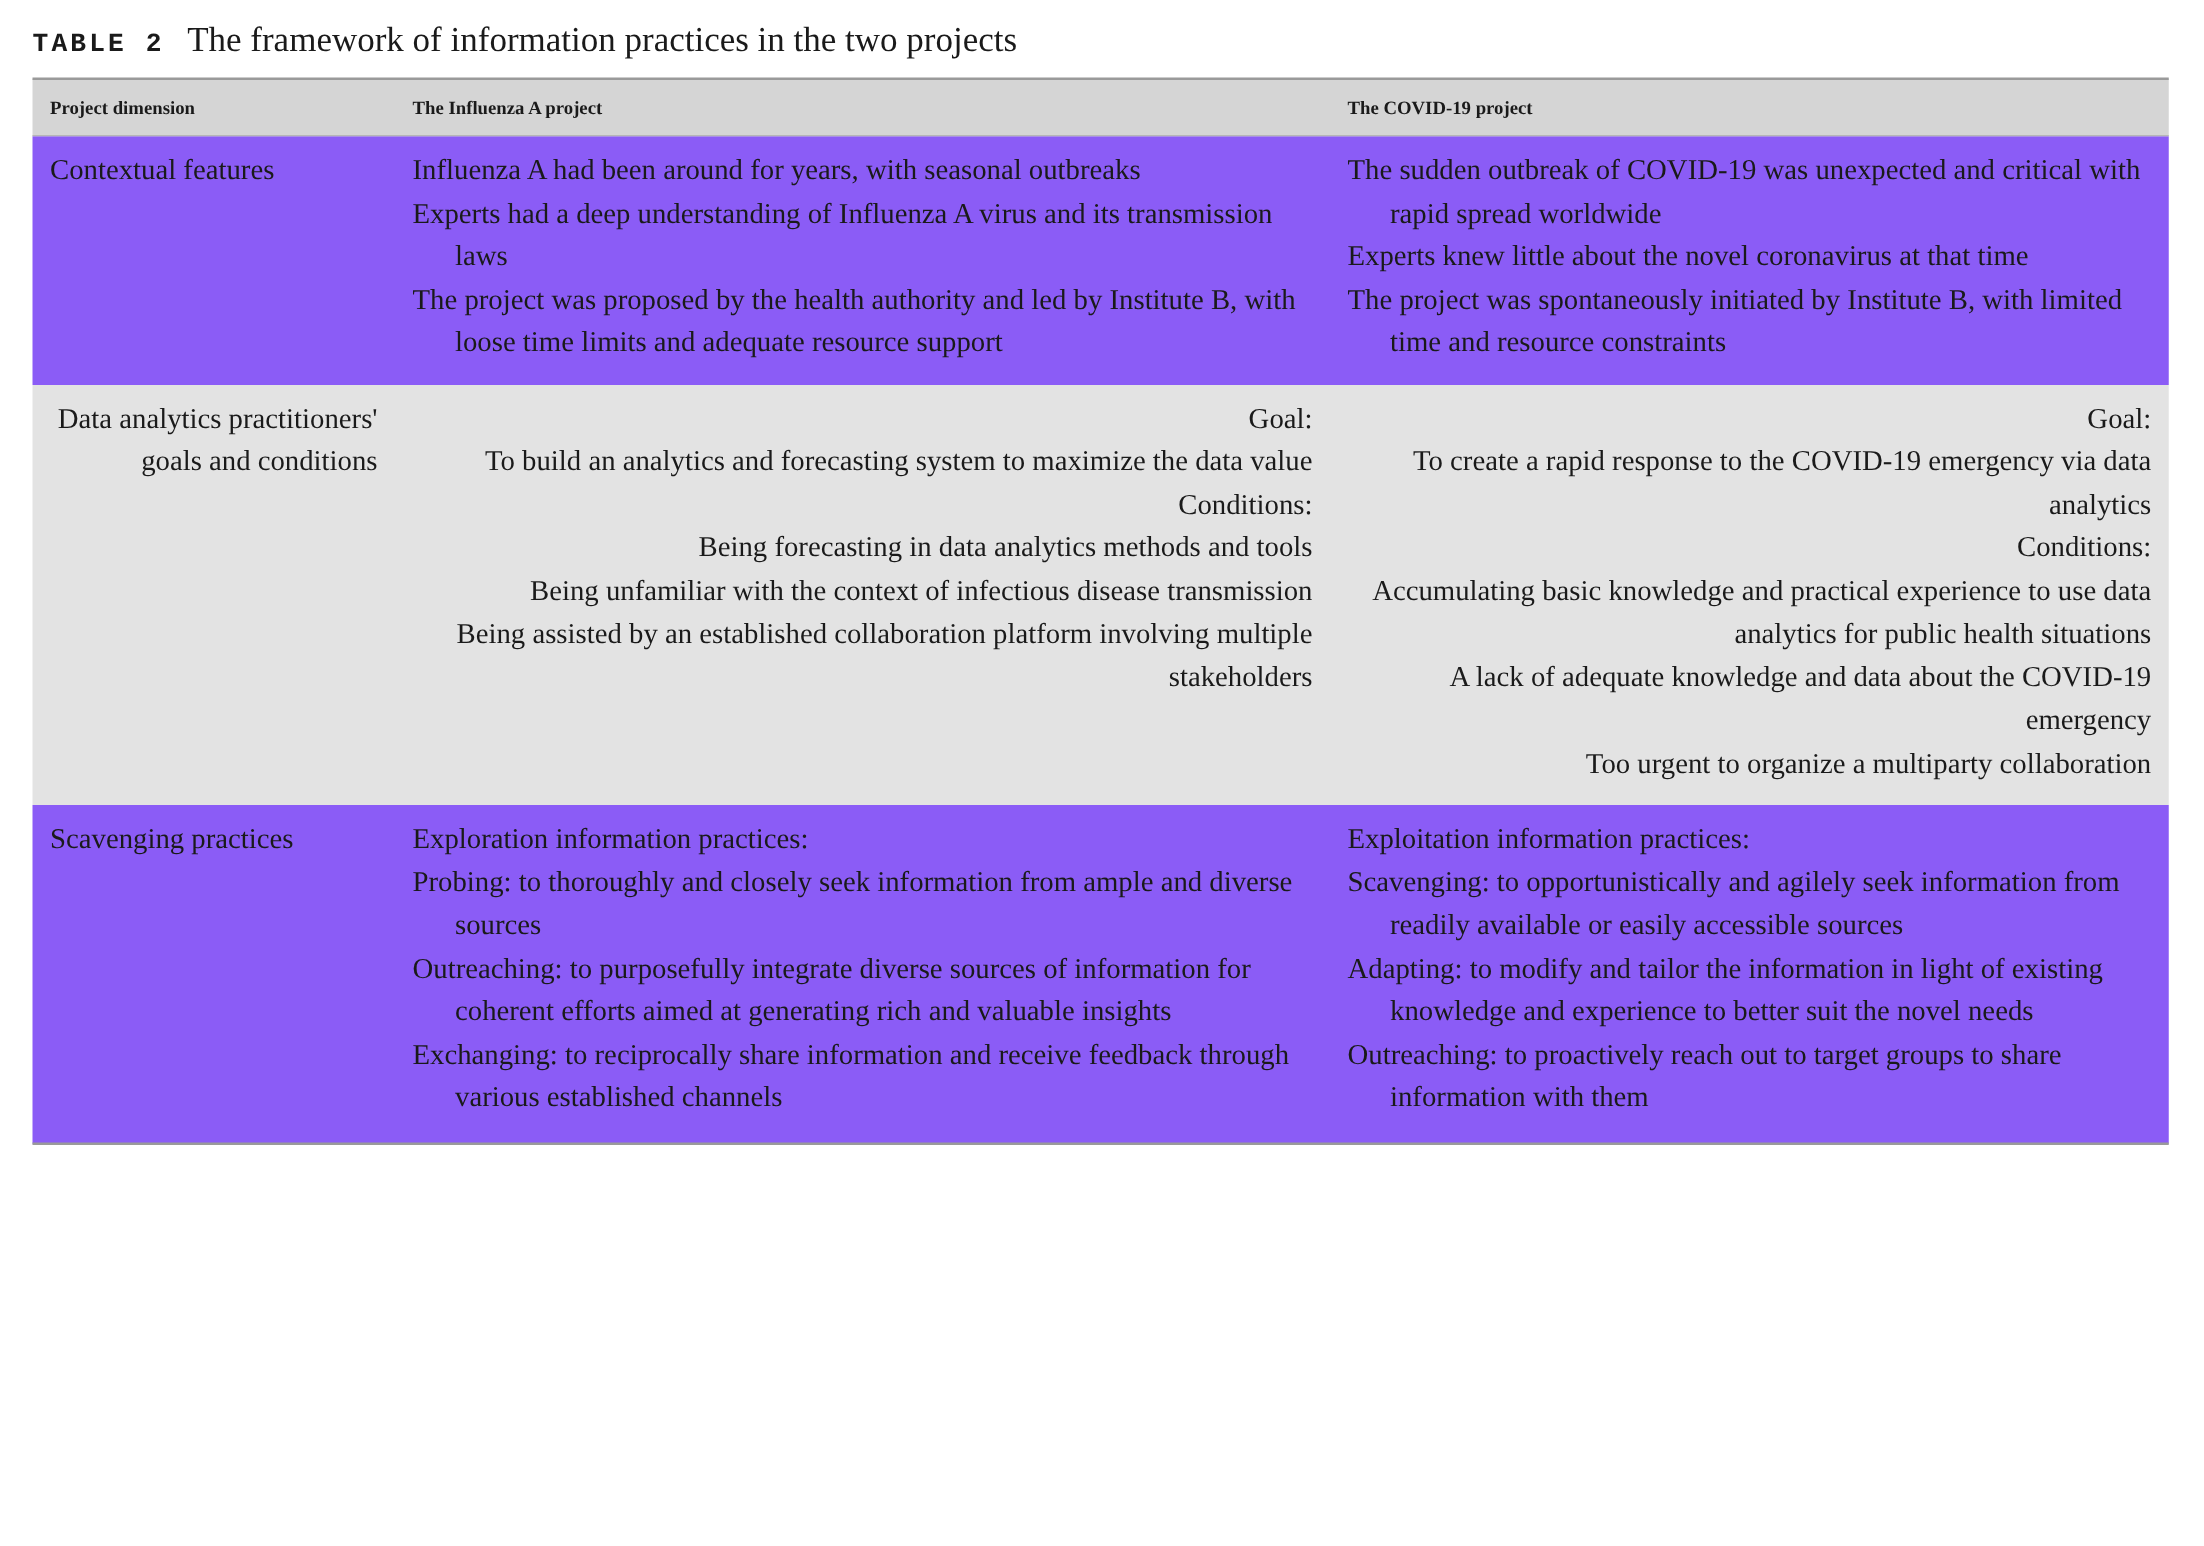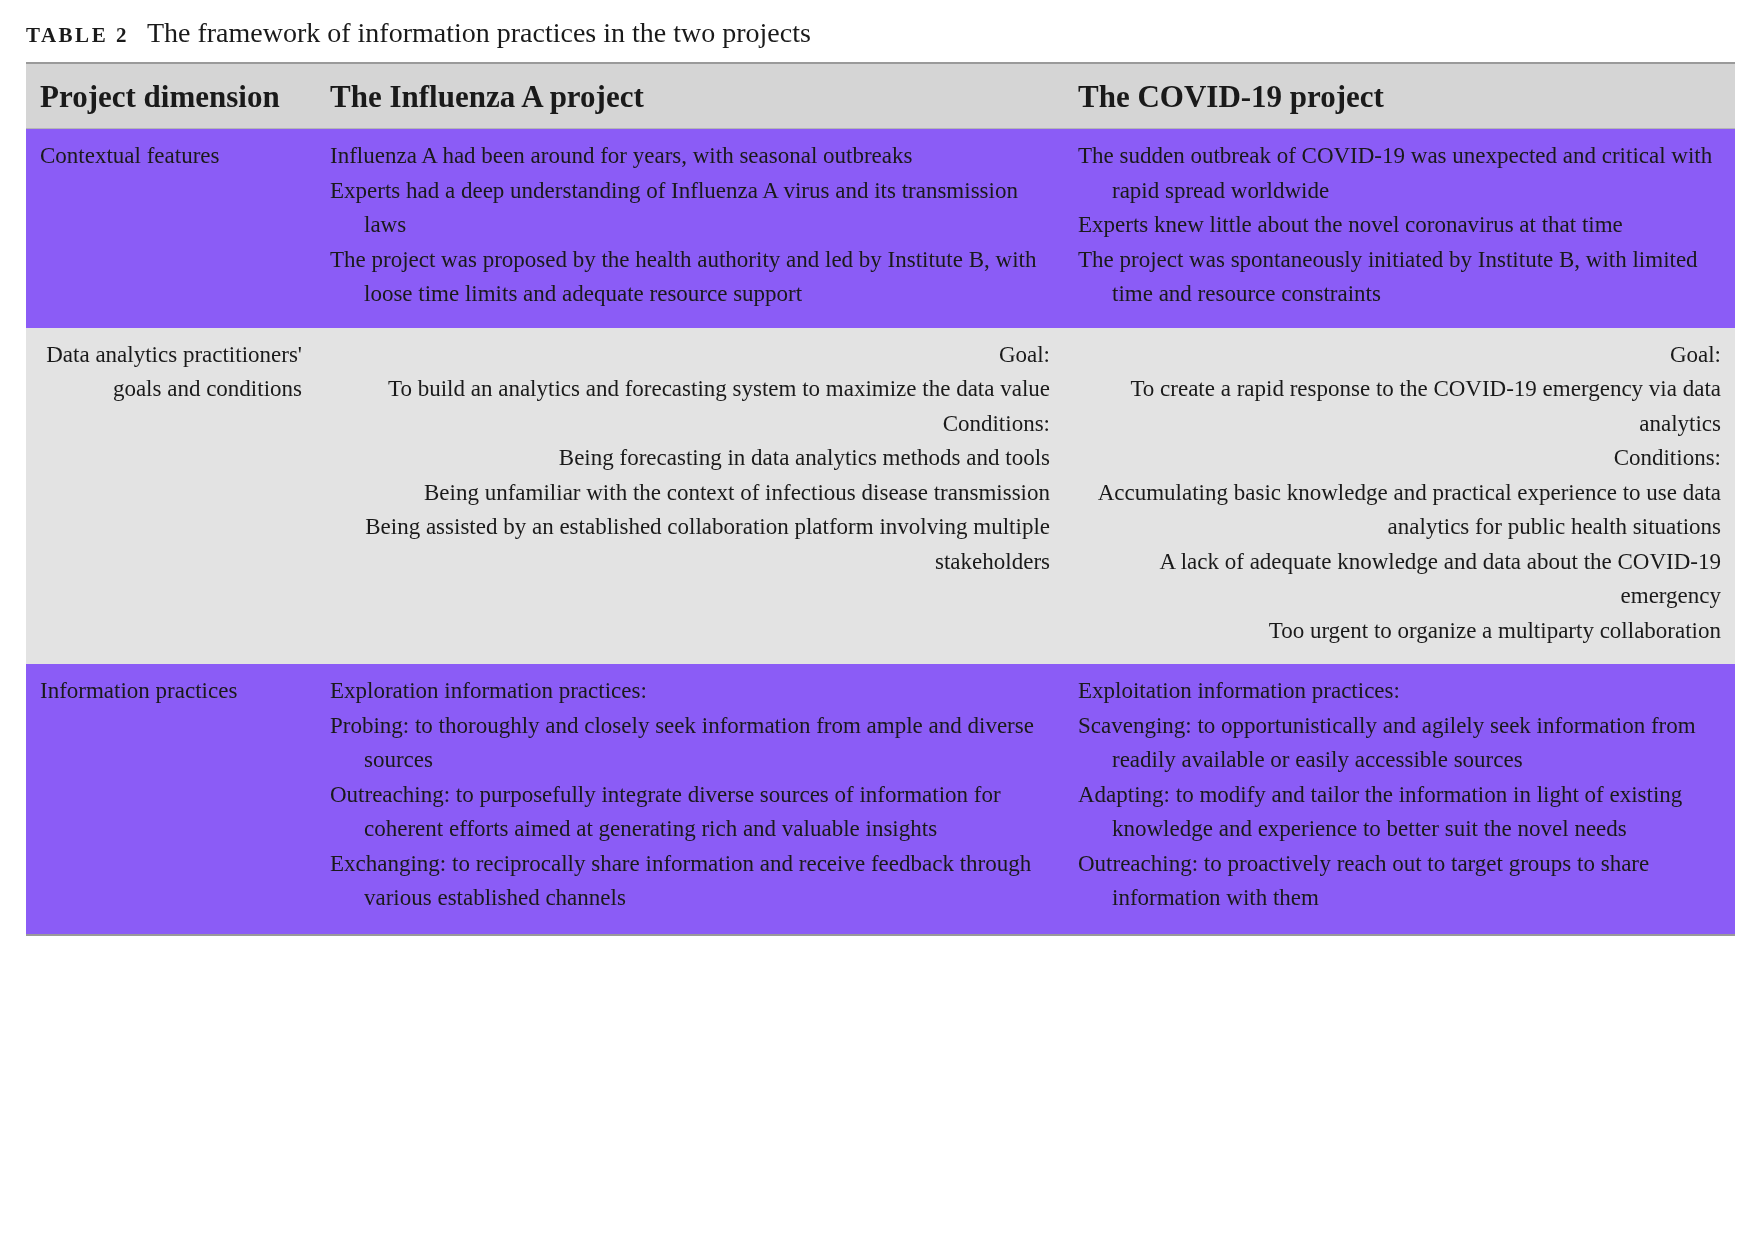--- a/index.html
+++ b/index.html
@@ -20,21 +20,21 @@
     box-sizing: border-box;
   }
   .caption {
     padding: 16px 26px 12px 26px;
     font-size: 22px;
     line-height: 1.2;
     color: #1a1a1a;
     white-space: nowrap;
   }
   .caption .tbl-label {
-    font-family: Liberation Serif, serif;
+    font-family: Liberation Mono, monospace;
     font-weight: 700;
     letter-spacing: 2.5px;
     font-size: 21px;
     margin-right: 18px;
     text-align: center;
   }
   .caption .tbl-title {
     font-size: 28px;
   }
   table.framework {
@@ -45,21 +45,21 @@
   }
   table.framework col.c1 { width: 290px; }
   table.framework col.c2 { width: 748px; }
   table.framework col.c3 { width: 671px; }
 
   table.framework thead th {
     background: #d5d5d5;
     text-align: left;
     vertical-align: bottom;
     font-weight: 700;
-    font-size: 31px;
+    font-size: 15px;
     line-height: 1.25;
     padding: 14px 14px 12px 14px;
     border-top: 2px solid #9a9a9a;
     border-bottom: 1px solid #b6b6b6;
   }
   table.framework thead th.first { padding-left: 14px; }
 
   table.framework td {
     vertical-align: top;
     font-size: 23px;
@@ -160,21 +160,21 @@
             <p class="plain">Conditions:</p>
             <p class="hang">Accumulating basic knowledge and practical experience to use data analytics for public health situations</p>
             <p class="hang">A lack of adequate knowledge and data about the COVID-19 emergency</p>
             <p class="hang">Too urgent to organize a multiparty collaboration</p>
           </div>
         </td>
       </tr>
 
       <tr class="band-white row-last">
         <td>
-          <div class="dim hang">Information practices</div>
+          <div class="dim hang">Scavenging practices</div>
         </td>
         <td>
           <div class="cell-block">
             <p class="plain">Exploration information practices:</p>
             <p class="hang"><span class="it">Probing</span><span>: to thoroughly and closely seek information from ample and diverse sources</span></p>
             <p class="hang"><span class="it">Outreaching</span><span>: to purposefully integrate diverse sources of information for coherent efforts aimed at generating rich and valuable insights</span></p>
             <p class="hang"><span class="it">Exchanging</span><span>: to reciprocally share information and receive feedback through various established channels</span></p>
           </div>
         </td>
         <td>

